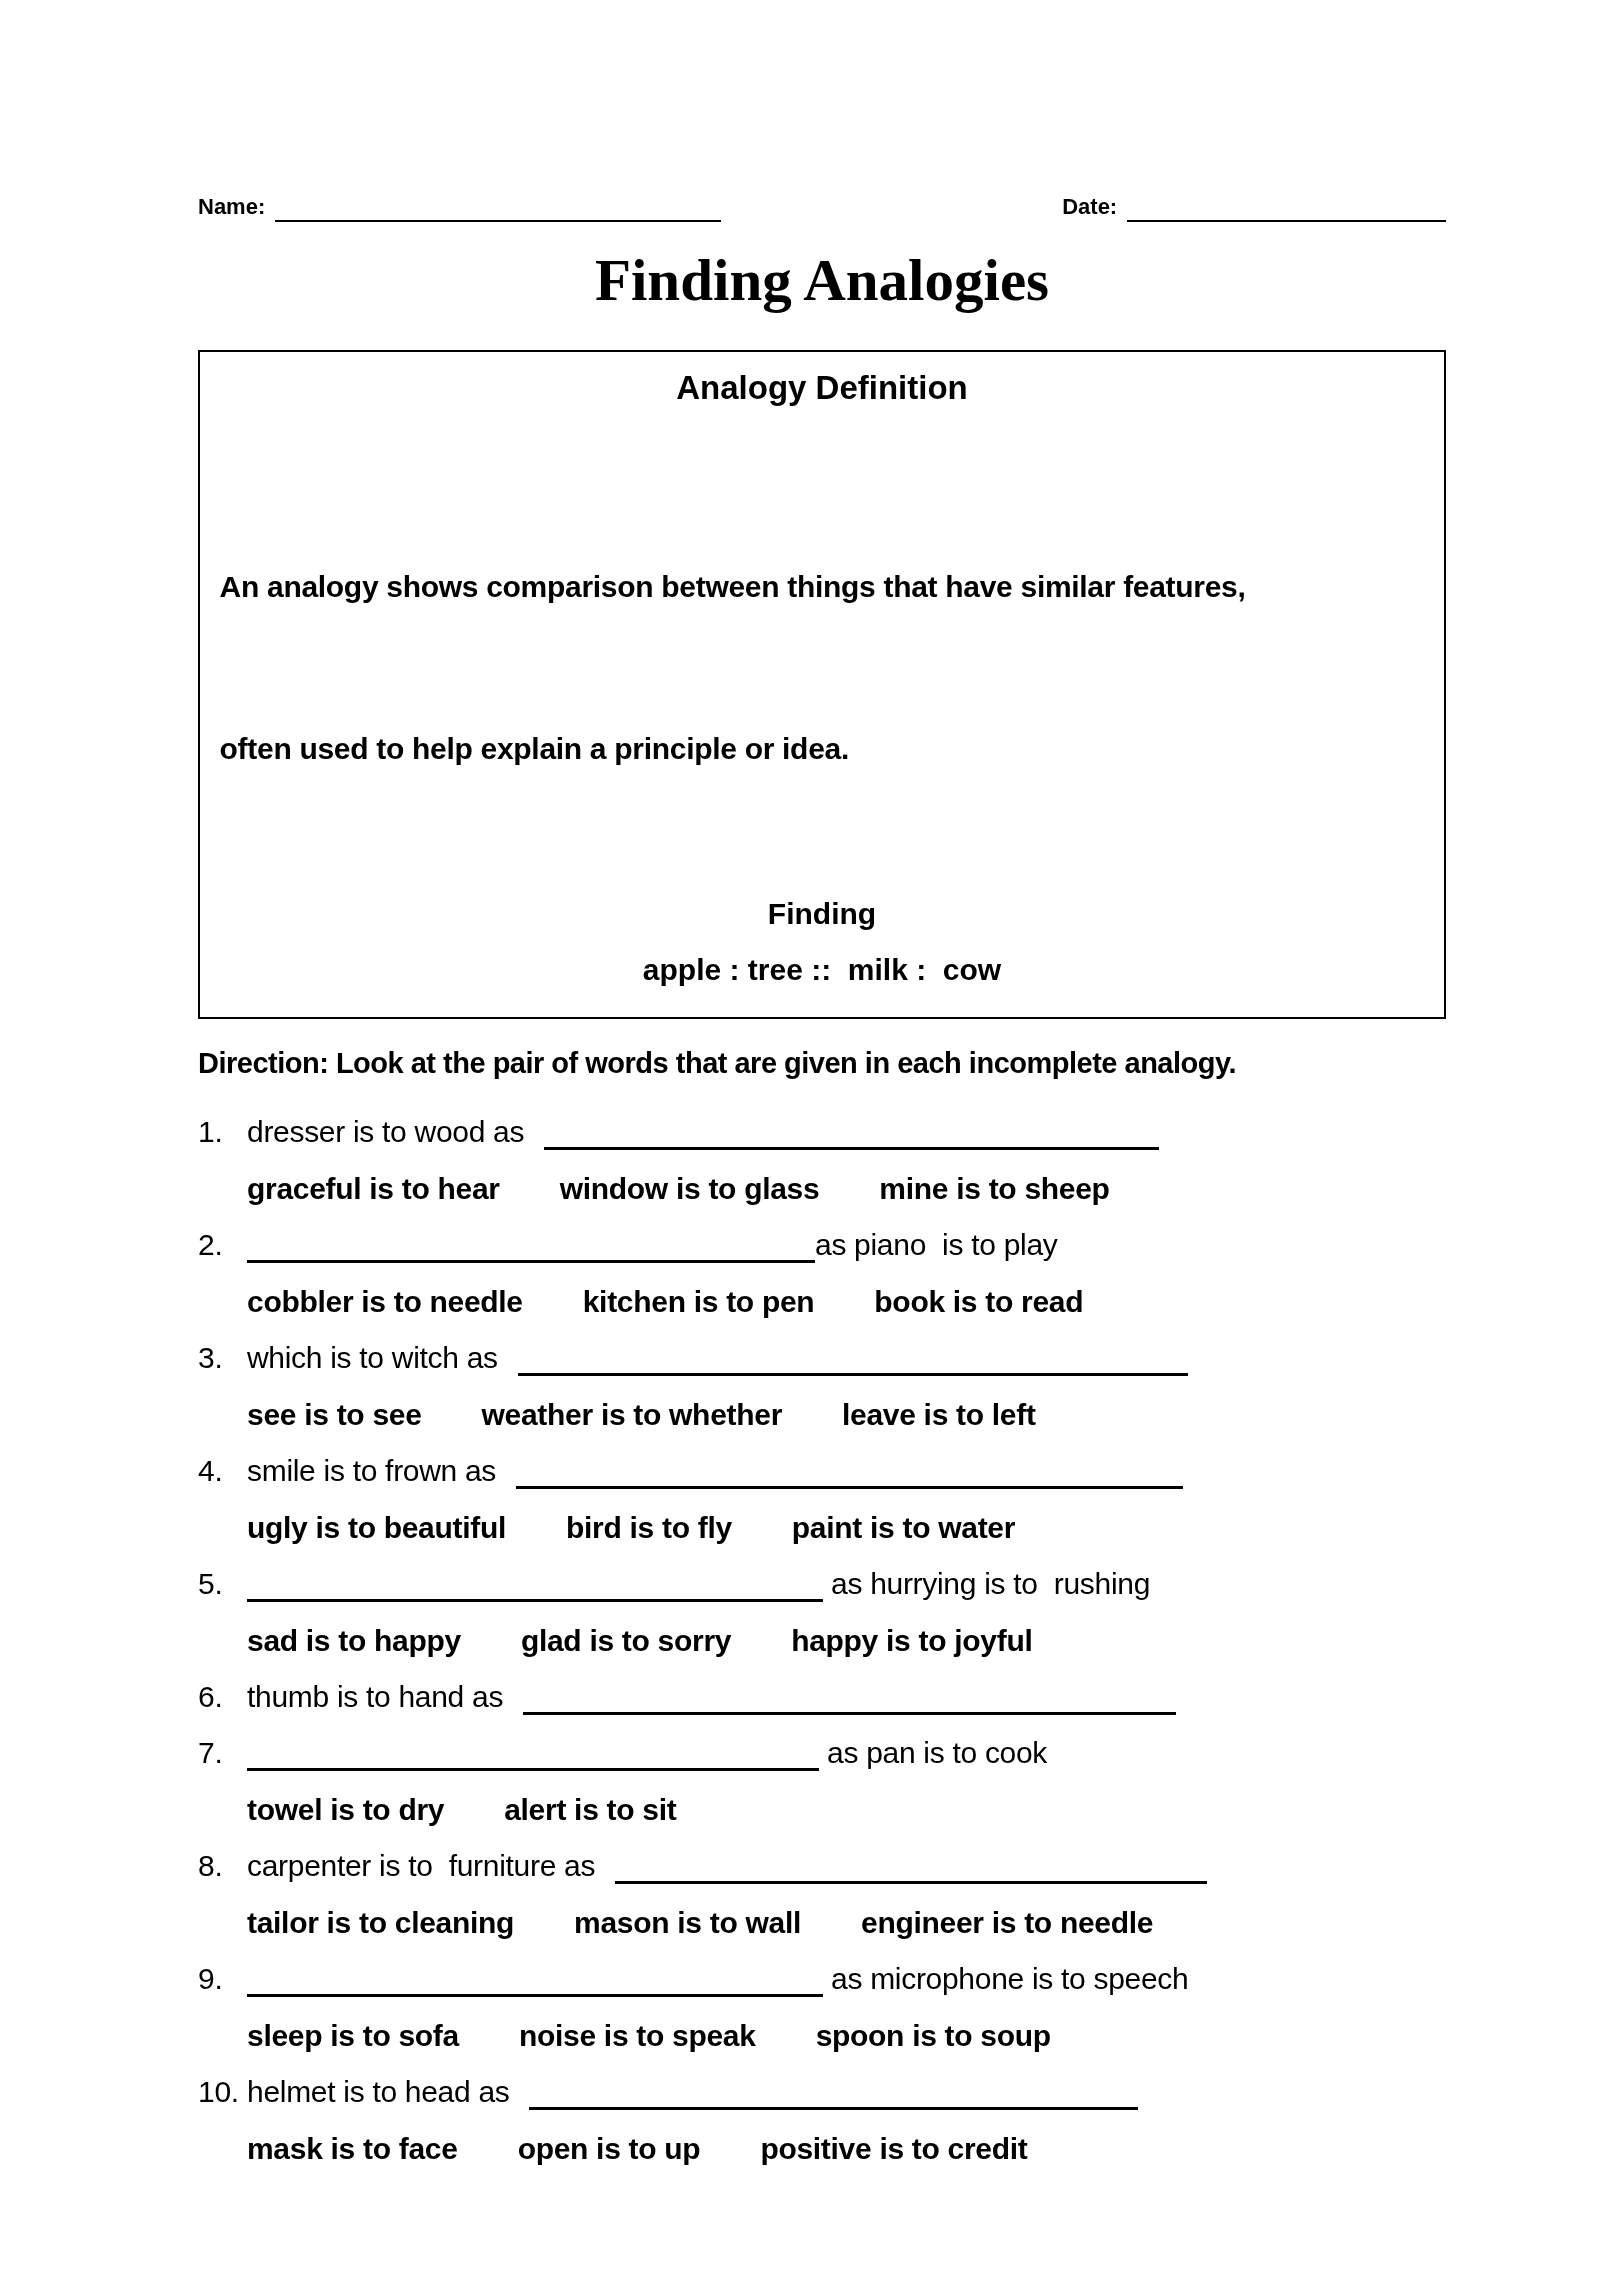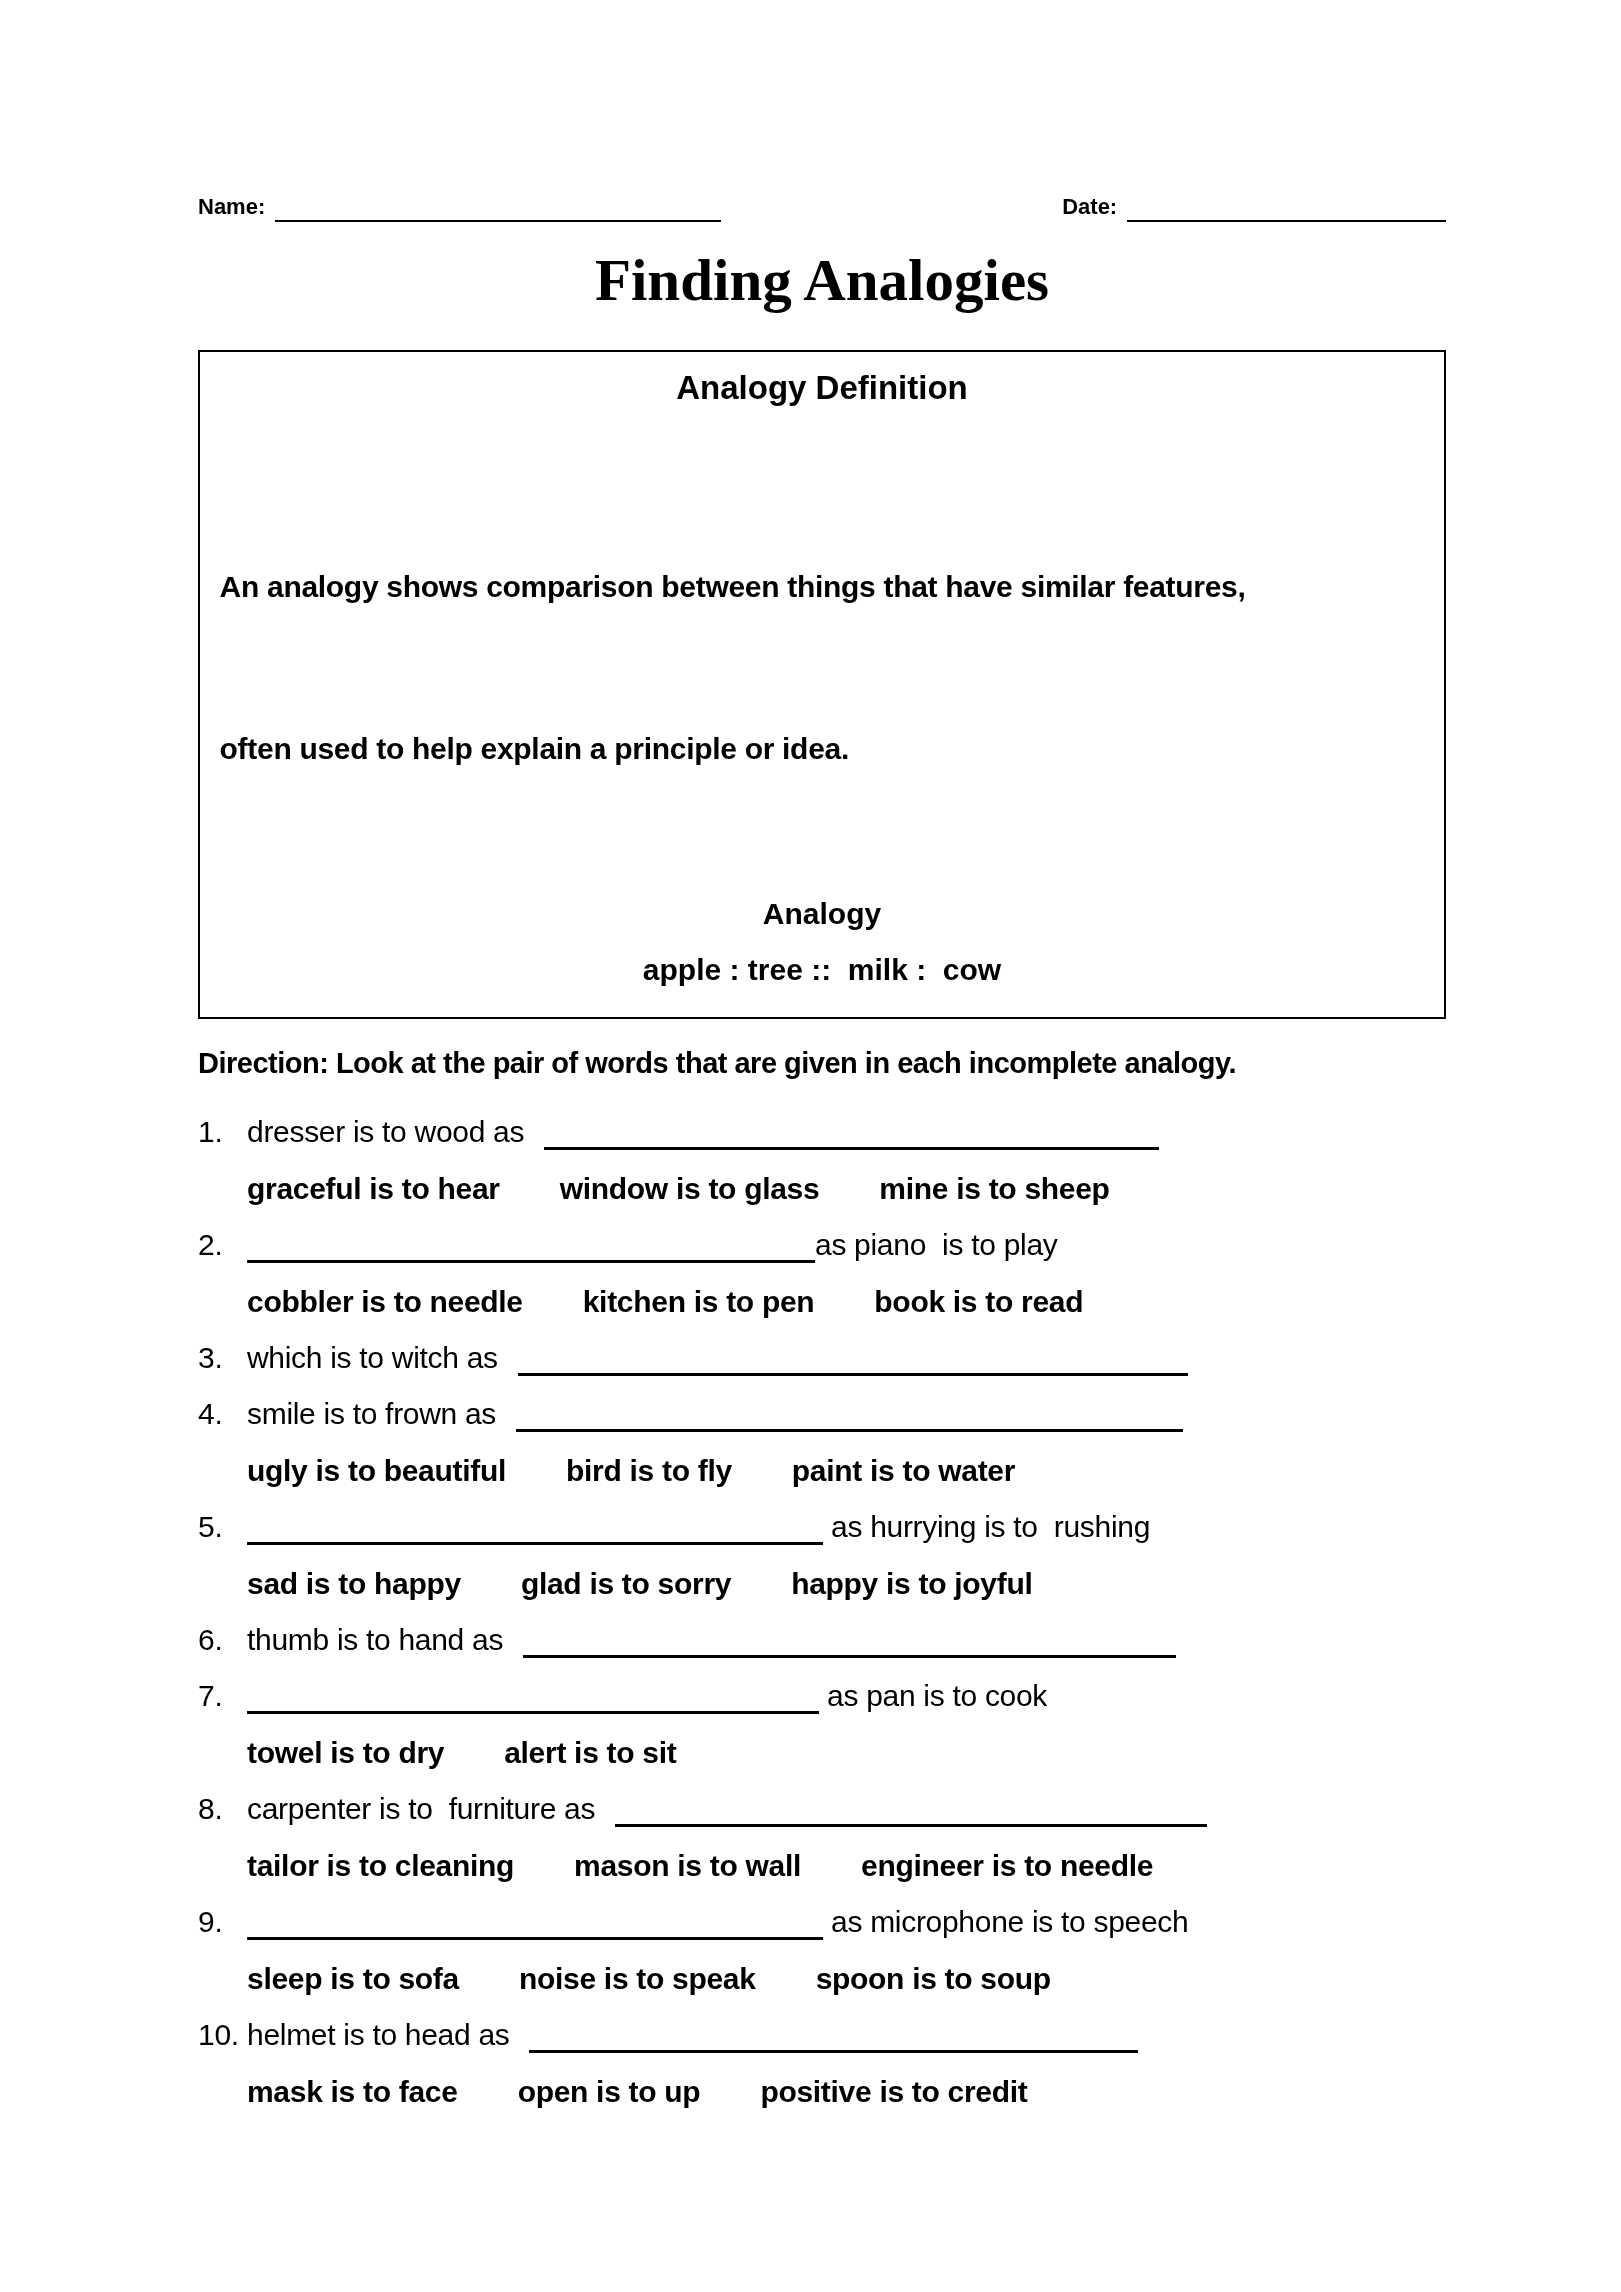--- a/index.html
+++ b/index.html
@@ -105,21 +105,21 @@
     </div>
 
     <h1 class="title">Finding Analogies</h1>
 
     <div class="def-box">
       <div class="def-heading">Analogy Definition</div>
       <div class="def-body">
         <div>An analogy shows comparison between things that have similar features,</div>
         <div>often used to help explain a principle or idea.</div>
       </div>
-      <div class="def-example-label">Analogy</div>
+      <div class="def-example-label">Finding</div>
       <div class="def-example">apple : tree ::  milk :  cow</div>
     </div>
 
     <div class="direction">
       <div>Direction: Look at the pair of words that are given in each incomplete analogy.</div>
     </div>
 
     <div class="questions" id="questions">
   <div class="question">
     <div class="q-line"><span class="q-num">1.</span><span class="q-before">dresser is to wood as </span><span class="blank q-blank ml" style="width: 615px;"></span><span class="q-after"></span></div>
@@ -134,20 +134,25 @@
     <div class="q-line"><span class="q-num">2.</span><span class="q-before"></span><span class="blank q-blank" style="width: 568px;"></span><span class="q-after">as piano  is to play</span></div>
     <div class="q-options">
       <span class="opt">cobbler is to needle</span>
       <span class="opt">kitchen is to pen</span>
       <span class="opt">book is to read</span>
     </div>
   </div>
 
   <div class="question">
     <div class="q-line"><span class="q-num">3.</span><span class="q-before">which is to witch as </span><span class="blank q-blank ml" style="width: 670px;"></span><span class="q-after"></span></div>
+    <div class="q-options">
+      <span class="opt">see is to see</span>
+      <span class="opt">weather is to whether</span>
+      <span class="opt">leave is to left</span>
+    </div>
   </div>
 
   <div class="question">
     <div class="q-line"><span class="q-num">4.</span><span class="q-before">smile is to frown as </span><span class="blank q-blank ml" style="width: 667px;"></span><span class="q-after"></span></div>
     <div class="q-options">
       <span class="opt">ugly is to beautiful</span>
       <span class="opt">bird is to fly</span>
       <span class="opt">paint is to water</span>
     </div>
   </div>

